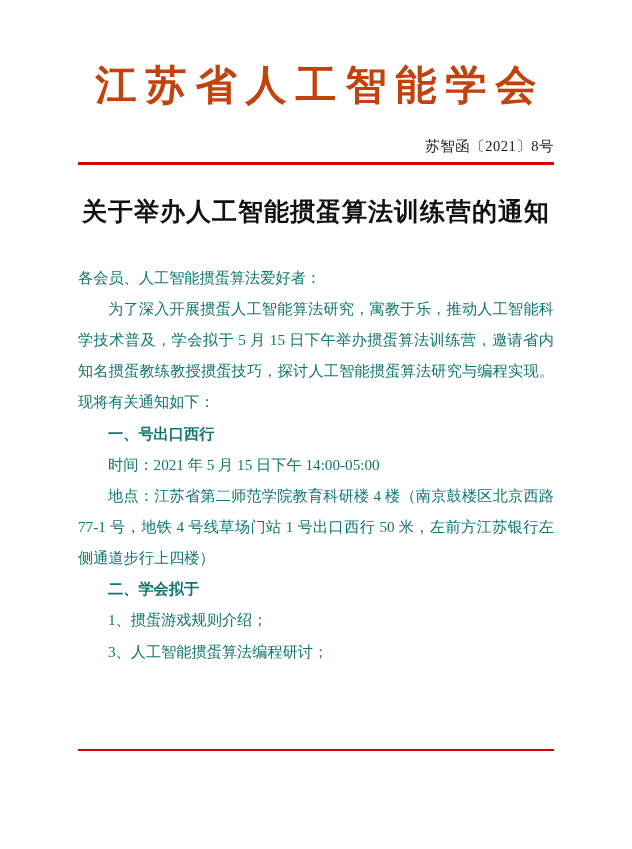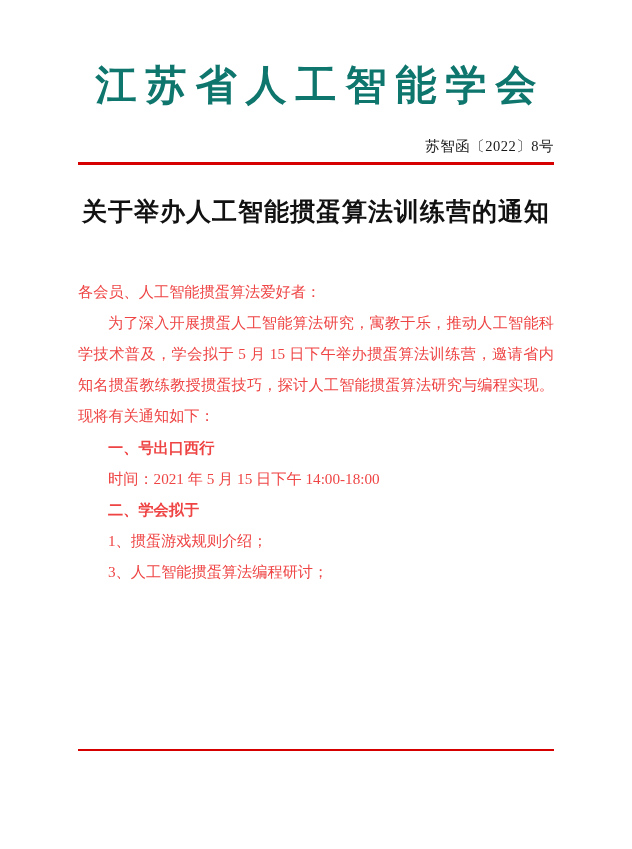--- a/index.html
+++ b/index.html
@@ -19,21 +19,21 @@
     width: 632px;
     height: 849px;
     box-sizing: border-box;
     padding: 0 78px;
   }
   .masthead {
     text-align: center;
     padding-top: 60px;
   }
   .masthead-title {
-    color: #0f766e;
+    color: #c2410c;
     font-family: "Liberation Serif", "DejaVu Serif", serif;
     font-weight: bold;
     font-size: 41px;
     letter-spacing: 9px;
     line-height: 1.25;
     text-indent: 9px;
     white-space: nowrap;
   }
   .doc-number {
     text-align: right;
@@ -49,24 +49,24 @@
   }
   .doc-title {
     text-align: center;
     font-size: 25px;
     font-weight: bold;
     margin-top: 30px;
     letter-spacing: 1px;
     color: #111111;
   }
   .body-block {
-    margin-top: 48px;
+    margin-top: 34px;
     font-size: 15.2px;
     line-height: 2.05;
-    color: #ef4444;
+    color: #0f766e;
   }
   .para {
     margin: 0;
     text-align: justify;
     text-justify: inter-ideograph;
   }
   .indent-1 {
     text-indent: 30px;
   }
   .indent-heading {
@@ -84,36 +84,37 @@
 </style>
 </head>
 <body>
 
 <div class="page">
 
   <div class="masthead">
     <div class="masthead-title">江苏省人工智能学会</div>
   </div>
 
-  <div class="doc-number">苏智函〔2022〕8号</div>
+  <div class="doc-number">苏智函〔2021〕8号</div>
 
   <div class="red-rule-top"></div>
 
   <div class="doc-title">关于举办人工智能掼蛋算法训练营的通知</div>
 
   <div class="body-block">
 
     <p class="para">各会员、人工智能掼蛋算法爱好者：</p>
 
     <p class="para indent-1">为了深入开展掼蛋人工智能算法研究，寓教于乐，推动人工智能科学技术普及，学会拟于 5 月 15 日下午举办掼蛋算法训练营，邀请省内知名掼蛋教练教授掼蛋技巧，探讨人工智能掼蛋算法研究与编程实现。现将有关通知如下：</p>
 
     <p class="para indent-heading">一、号出口西行</p>
 
-    <p class="para indent-1">时间：2021 年 5 月 15 日下午 14:00-18:00</p>
+    <p class="para indent-1">时间：2021 年 5 月 15 日下午 14:00-05:00</p>
 
+    <p class="para indent-1">地点：江苏省第二师范学院教育科研楼 4 楼（南京鼓楼区北京西路 77-1 号，地铁 4 号线草场门站 1 号出口西行 50 米，左前方江苏银行左侧通道步行上四楼）</p>
 
     <p class="para indent-heading">二、学会拟于</p>
 
     <p class="para indent-1">1、掼蛋游戏规则介绍；</p>
 
 
     <p class="para indent-1">3、人工智能掼蛋算法编程研讨；</p>
 
 
   </div>

